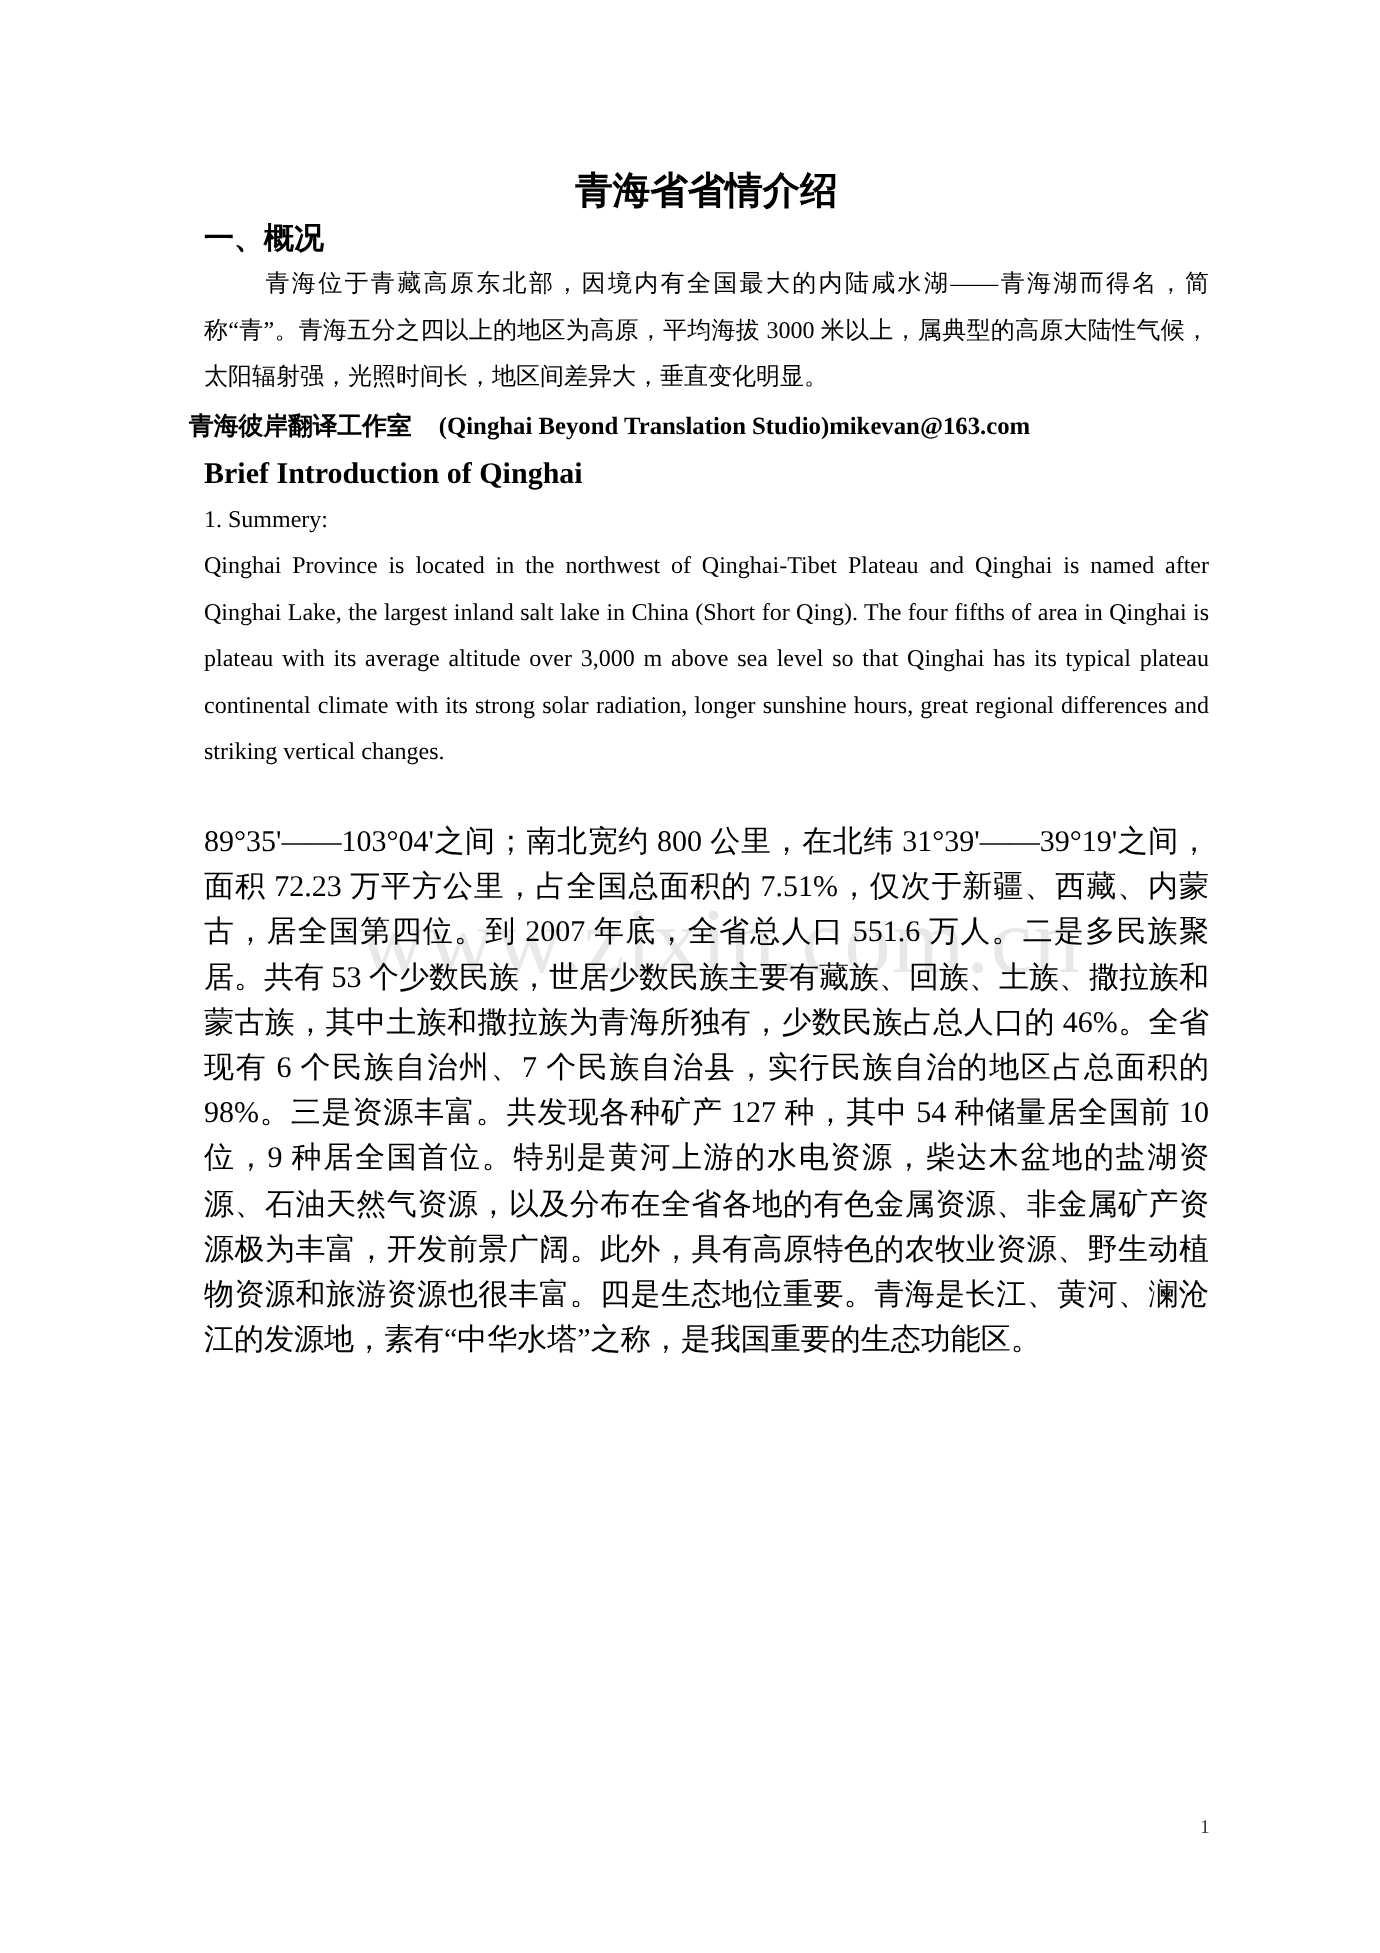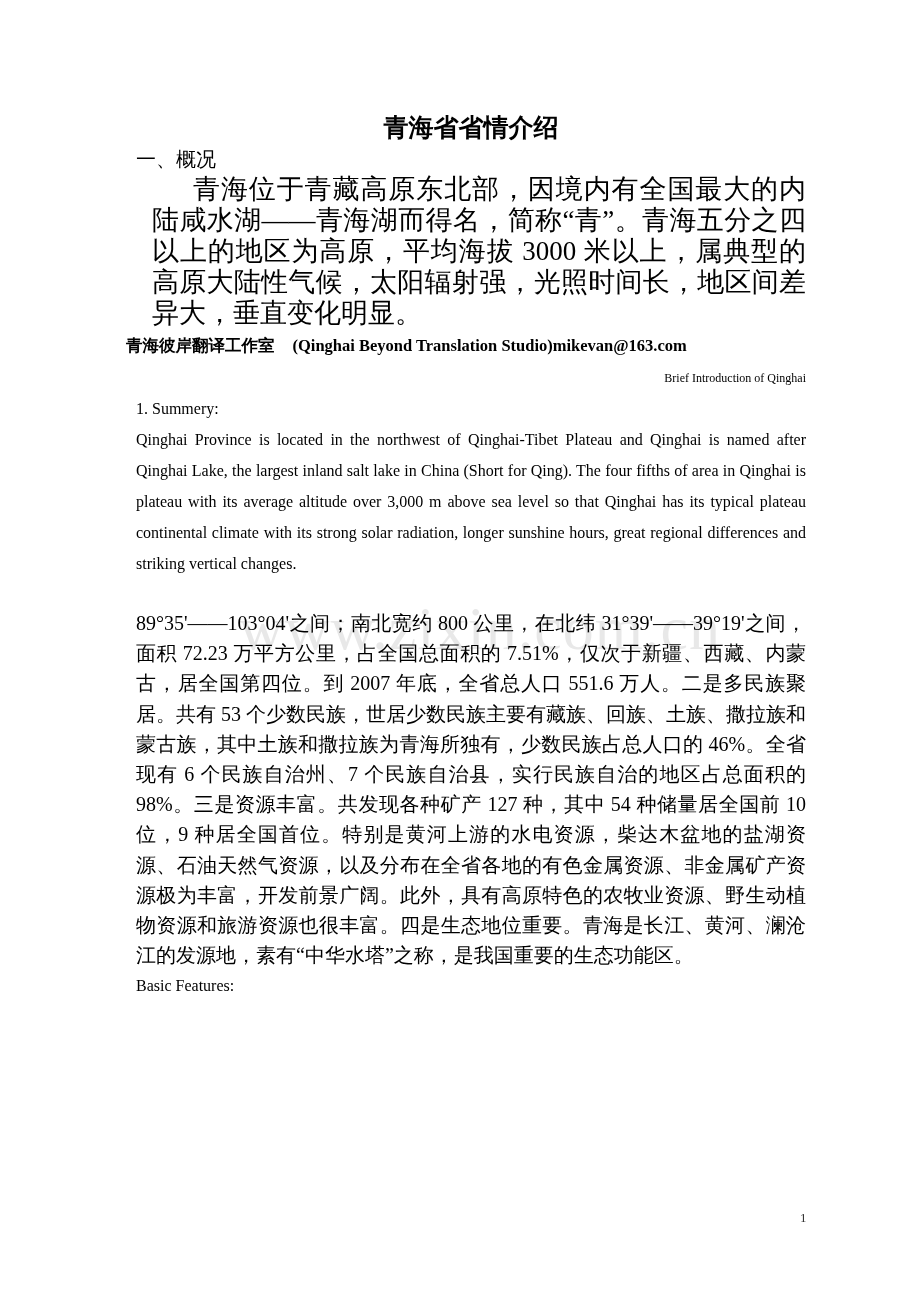--- a/index.html
+++ b/index.html
@@ -1,26 +1,26 @@
 <!DOCTYPE html>
 <html><head>
   <meta charset="utf-8">
   <style>
     html, body { margin: 0; padding: 0; background: #ffffff; }
     body { width: 920px; height: 1302px; position: relative; overflow: hidden;
            font-family: "Liberation Serif", "DejaVu Serif", serif; color: #000; }
     .page { position: absolute; left: 0; top: 0; width: 920px; height: 1302px; background: #fff; }
     .content { position: absolute; left: 136px; top: 112px; width: 670px; }
     .title { text-align: center; font-weight: bold; font-size: 25px; height: 32px; line-height: 32px; margin-top: 0; }
-    .h1 { font-weight: normal; font-size: 20px; height: 30px; line-height: 30px; }
-    .p { font-size: 27px; line-height: 31px; text-align: justify; text-align-last: left; margin-left: 16px; }
+    .h1 { font-weight: bold; font-size: 20px; height: 30px; line-height: 30px; }
+    .p { font-size: 16px; line-height: 31px; text-align: justify; text-align-last: left; }
     .indent { text-indent: 41px; }
     .studio { text-align: left; font-weight: bold; font-size: 16.5px; height: 34px; line-height: 34px; white-space: nowrap; margin-left: -10px; margin-right: -10px; }
     .studio .gap { display: inline-block; width: 18px; }
-    .en-title { text-align: right; font-weight: normal; font-size: 12px; height: 30px; line-height: 30px; }
+    .en-title { text-align: left; font-weight: bold; font-size: 20px; height: 30px; line-height: 30px; }
     .en { font-size: 16px; line-height: 31px; text-align: justify; text-align-last: left; }
     .spacer { height: 29px; }
     .zh2 { font-size: 20px; line-height: 30.2px; text-align: justify; text-align-last: left; }
     .zh2.first { text-indent: 22px; letter-spacing: 3px; }
     .watermark { position: absolute; left: 228px; top: 597px; font-family: Liberation Serif, serif;
                  font-size: 62px; color: rgba(190,190,190,0.35); letter-spacing: 1px; pointer-events: none; line-height: 1; margin-left: 11px; }
     .page-number { position: absolute; left: 800px; top: 1210px; font-size: 13px; color: #333; }
     .just-line { display: block; text-align: justify; text-align-last: justify; }
   </style>
 </head>
@@ -40,17 +40,16 @@
     </div>
 
     <div class="en-title">Brief Introduction of Qinghai</div>
     <div class="en">1. Summery:</div>
     <div class="en">Qinghai Province is located in the northwest of Qinghai-Tibet Plateau and Qinghai is named after Qinghai Lake, the largest inland salt lake in China (Short for Qing). The four fifths of area in Qinghai is plateau with its average altitude over 3,000 m above sea level so that Qinghai has its typical plateau continental climate with its strong solar radiation, longer sunshine hours, great regional differences and striking vertical changes.</div>
 
     <div class="spacer"></div>
 
     <div class="zh2">89°35'——103°04'之间；南北宽约 800 公里，在北纬 31°39'——39°19'之间，面积 72.23 万平方公里，占全国总面积的 7.51%，仅次于新疆、西藏、内蒙古，居全国第四位。到 2007 年底，全省总人口 551.6 万人。二是多民族聚居。共有 53 个少数民族，世居少数民族主要有藏族、回族、土族、撒拉族和蒙古族，其中土族和撒拉族为青海所独有，少数民族占总人口的 46%。全省现有 6 个民族自治州、7 个民族自治县，实行民族自治的地区占总面积的 98%。三是资源丰富。共发现各种矿产 127 种，其中 54 种储量居全国前 10 位，9 种居全国首位。特别是黄河上游的水电资源，柴达木盆地的盐湖资源、石油天然气资源，以及分布在全省各地的有色金属资源、非金属矿产资源极为丰富，开发前景广阔。此外，具有高原特色的农牧业资源、野生动植物资源和旅游资源也很丰富。四是生态地位重要。青海是长江、黄河、澜沧江的发源地，素有“中华水塔”之称，是我国重要的生态功能区。</div>
 
-    <div class="en">Basic Features:</div>
   </div>
 
   <div class="page-number">1</div>
 </div>
 
 </body></html>

